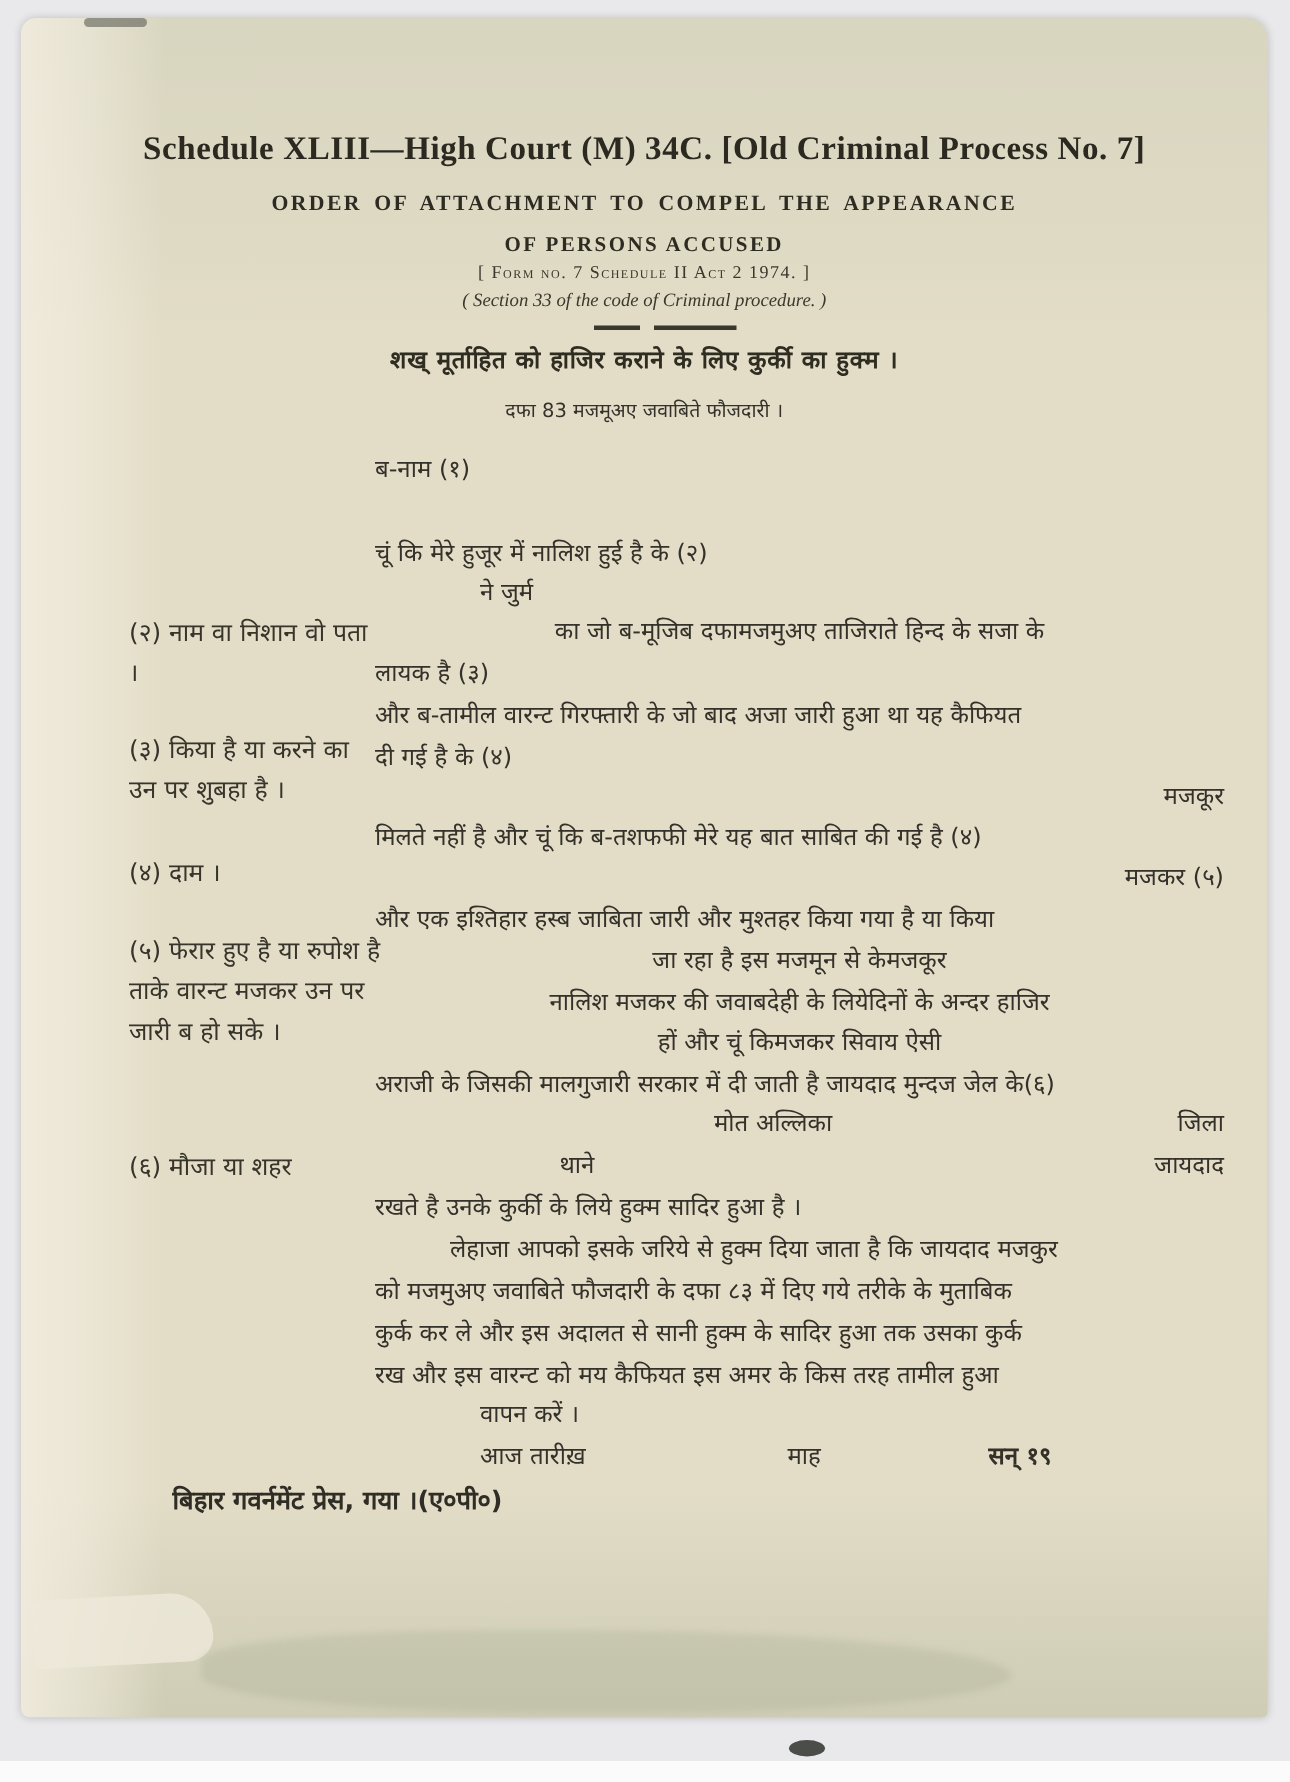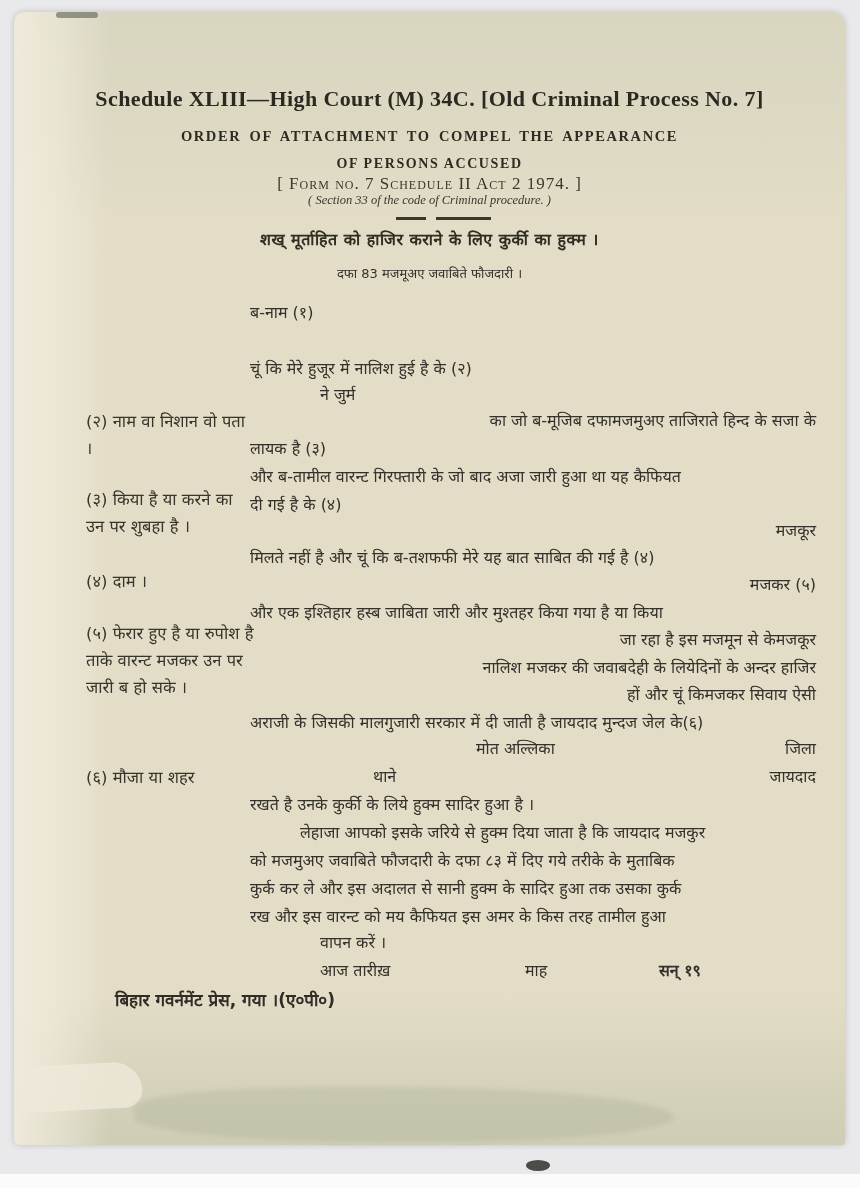--- a/index.html
+++ b/index.html
@@ -17,29 +17,29 @@
       #e3ddc7;
     border-radius:10px 14px 4px 6px;
     box-shadow:0 0 6px rgba(0,0,0,.18);
   }
   .abs{position:absolute;}
   .eng{font-family:"Liberation Serif","DejaVu Serif",serif;}
   .center{left:0;width:100%;text-align:center;}
   .title1{top:74px;font-size:22px;font-weight:bold;letter-spacing:.4px;color:#2b2920;}
   .title2{top:116px;font-size:14.5px;font-weight:bold;letter-spacing:1.6px;word-spacing:3px;color:#2e2c22;}
   .title3{top:144px;font-size:14px;font-weight:bold;letter-spacing:1.6px;color:#2e2c22;}
-  .title4{top:162px;font-size:17px;font-variant:small-caps;letter-spacing:1px;color:#3a372c;}
+  .title4{top:162px;font-size:12px;font-variant:small-caps;letter-spacing:1px;color:#3a372c;}
   .title5{top:181px;font-size:12.5px;font-style:italic;color:#3a372c;}
   .divider{top:205px;left:382px;width:95px;height:2.5px;
     background:linear-gradient(90deg,#3a382d 0 32%,rgba(0,0,0,0) 32% 42%,#3a382d 42% 100%);}
   .htitle{top:216px;font-size:16px;font-weight:bold;color:#2f2c22;letter-spacing:.5px;}
   .hsub{top:252px;font-size:13px;color:#34312a;}
   .mnote{left:72px;width:168px;font-size:16.5px;line-height:27px;color:#37342b;}
   .bline{left:236px;width:566px;font-size:16px;line-height:26px;color:#34312a;white-space:nowrap;}
-  .split{display:flex;justify-content:flex-end;}
+  .split{display:flex;justify-content:center;}
   .r{text-align:right;}
   .footer{left:101px;top:976px;font-size:17px;font-weight:bold;color:#2f2d26;}
   .stain{pointer-events:none;}
   .stain-top-smudge{left:42px;top:0;width:42px;height:6px;background:#50524a;opacity:.55;border-radius:3px;}
   .stain-bottom-blob{left:512px;top:1148px;width:24px;height:11px;background:#23261f;opacity:.8;border-radius:50%;}
   .stain-bottom-tear{left:8px;top:1052px;width:120px;height:46px;background:#eee9d9;opacity:.8;border-radius:8px 30px 18px 4px;transform:rotate(-3deg);}
   .stain-bottom-band{left:120px;top:1075px;width:540px;height:55px;background:rgba(150,158,132,.22);border-radius:40% 60% 50% 50%;filter:blur(2px);}
 </style>
 </head>
 <body>

